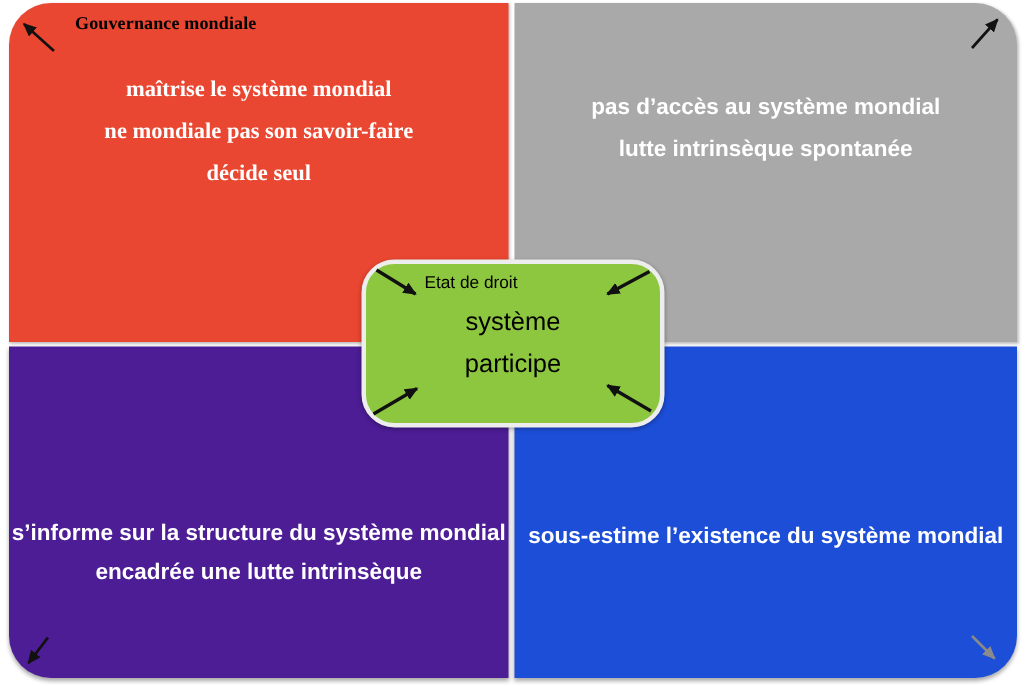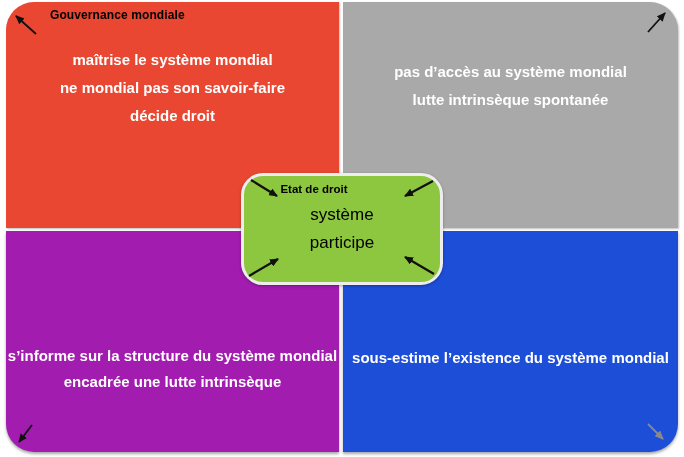--- a/index.html
+++ b/index.html
@@ -35,53 +35,53 @@
   .quad-text-br { top: 114px; line-height: 26px; }
 
   .center-box {
     position: absolute; left: 241px; top: 173px; width: 202px; height: 112px;
     border: 3px solid #ededed; border-radius: 22px; box-sizing: border-box;
     box-shadow: 0 1px 3px rgba(0,0,0,0.3);
   }
   .center-label {
     position: absolute; top: 7px; left: 0; width: 100%;
     text-align: center; transform: translateX(-28px);
-    font-size: 11.5px; font-weight: bold; color: #000000;
+    font-size: 11.5px; font-weight: normal; color: #000000;
   }
   .center-lines {
     position: absolute; top: 25px; left: 0; right: 0;
     text-align: center; font-size: 17px; line-height: 28px; color: #000000;
   }
   .arrows-overlay {
     position: absolute; left: 0; top: 0; width: 684px; height: 457px;
     pointer-events: none;
   }
 </style>
 </head>
 <body>
 
 <div class="stage">
 
-  <div class="quad quad-tl" style="background-color: rgb(233, 71, 49);">
+  <div class="quad quad-tl" style="background-color: rgb(233, 71, 49); font-family: Liberation Serif, serif;">
     <div class="title-label">Gouvernance mondiale</div>
     <div class="quad-text quad-text-tl">
       <div>maîtrise le système mondial</div>
-      <div>ne mondial pas son savoir-faire</div>
-      <div>décide droit</div>
+      <div>ne mondiale pas son savoir-faire</div>
+      <div>décide seul</div>
     </div>
   </div>
 
   <div class="quad quad-tr" style="background-color: rgb(169, 169, 169);">
     <div class="quad-text quad-text-tr">
       <div>pas d’accès au système mondial</div>
       <div>lutte intrinsèque spontanée</div>
     </div>
   </div>
 
-  <div class="quad quad-bl" style="background-color: #a21caf;">
+  <div class="quad quad-bl" style="background-color: #4c1d95;">
     <div class="quad-text quad-text-bl">
       <div>s’informe sur la structure du système mondial</div>
       <div>encadrée une lutte intrinsèque</div>
     </div>
   </div>
 
   <div class="quad quad-br" style="background-color: #1d4ed8;">
     <div class="quad-text quad-text-br">
       <div>sous-estime l’existence du système mondial</div>
     </div>

